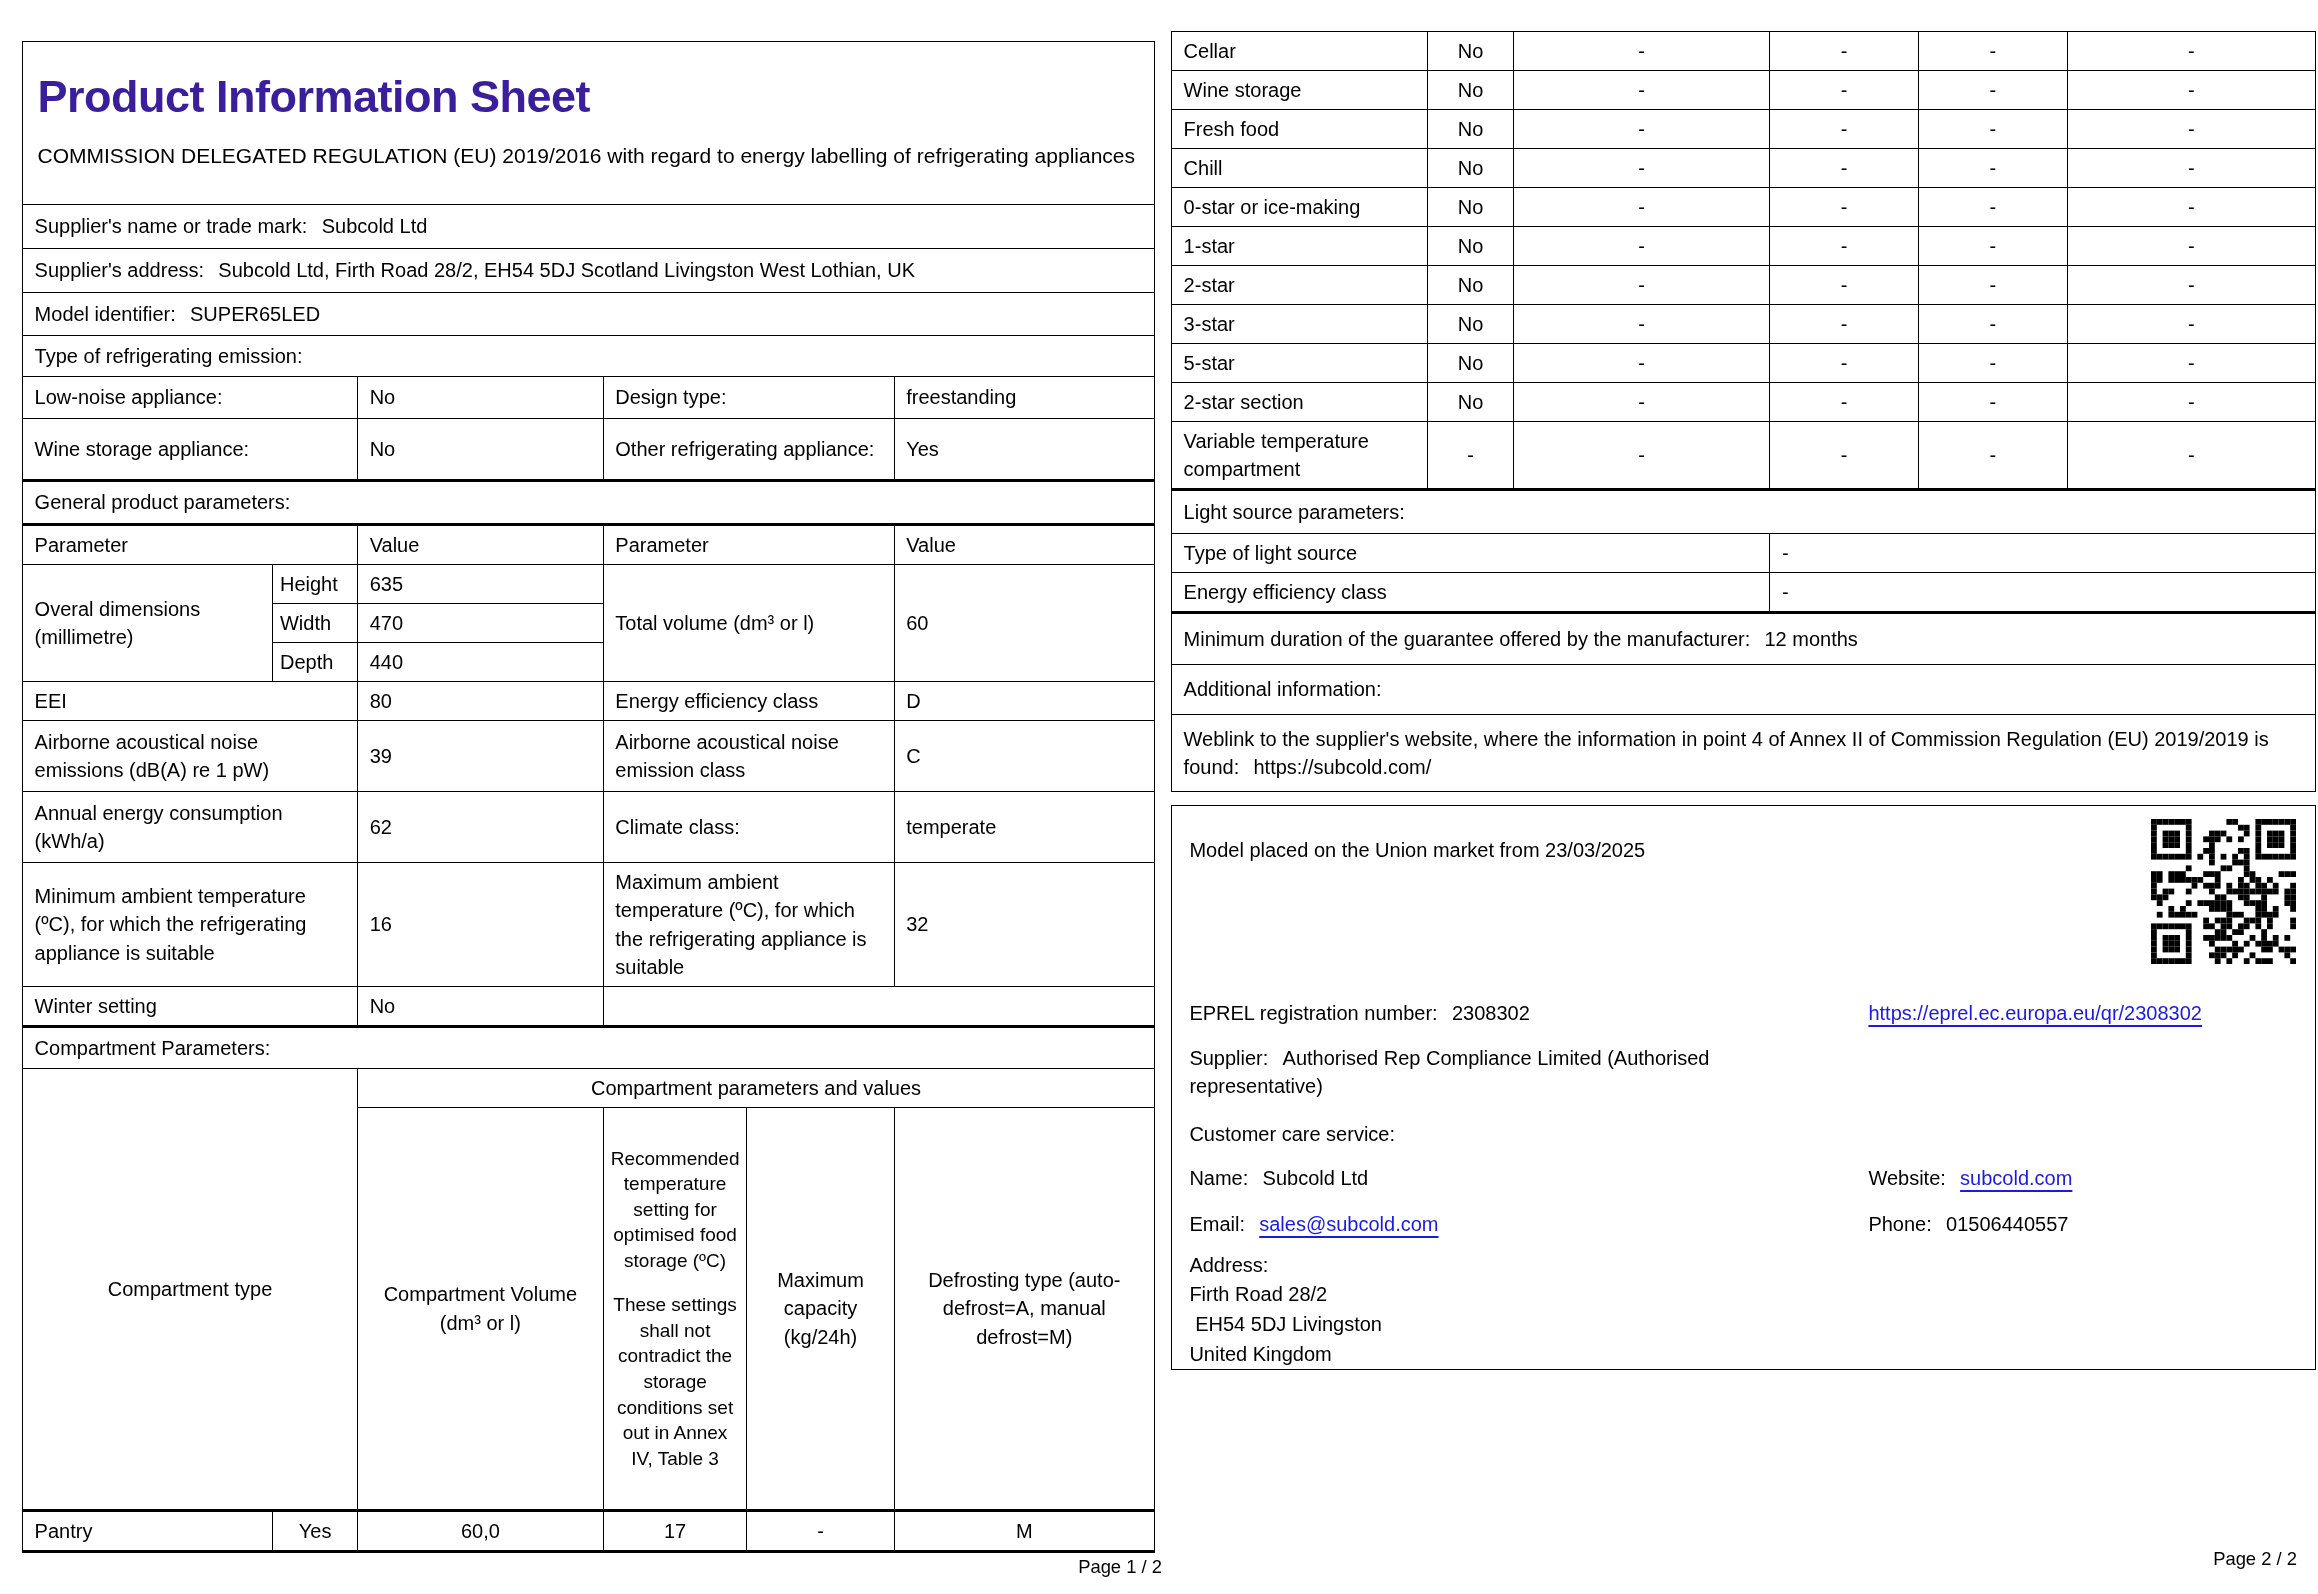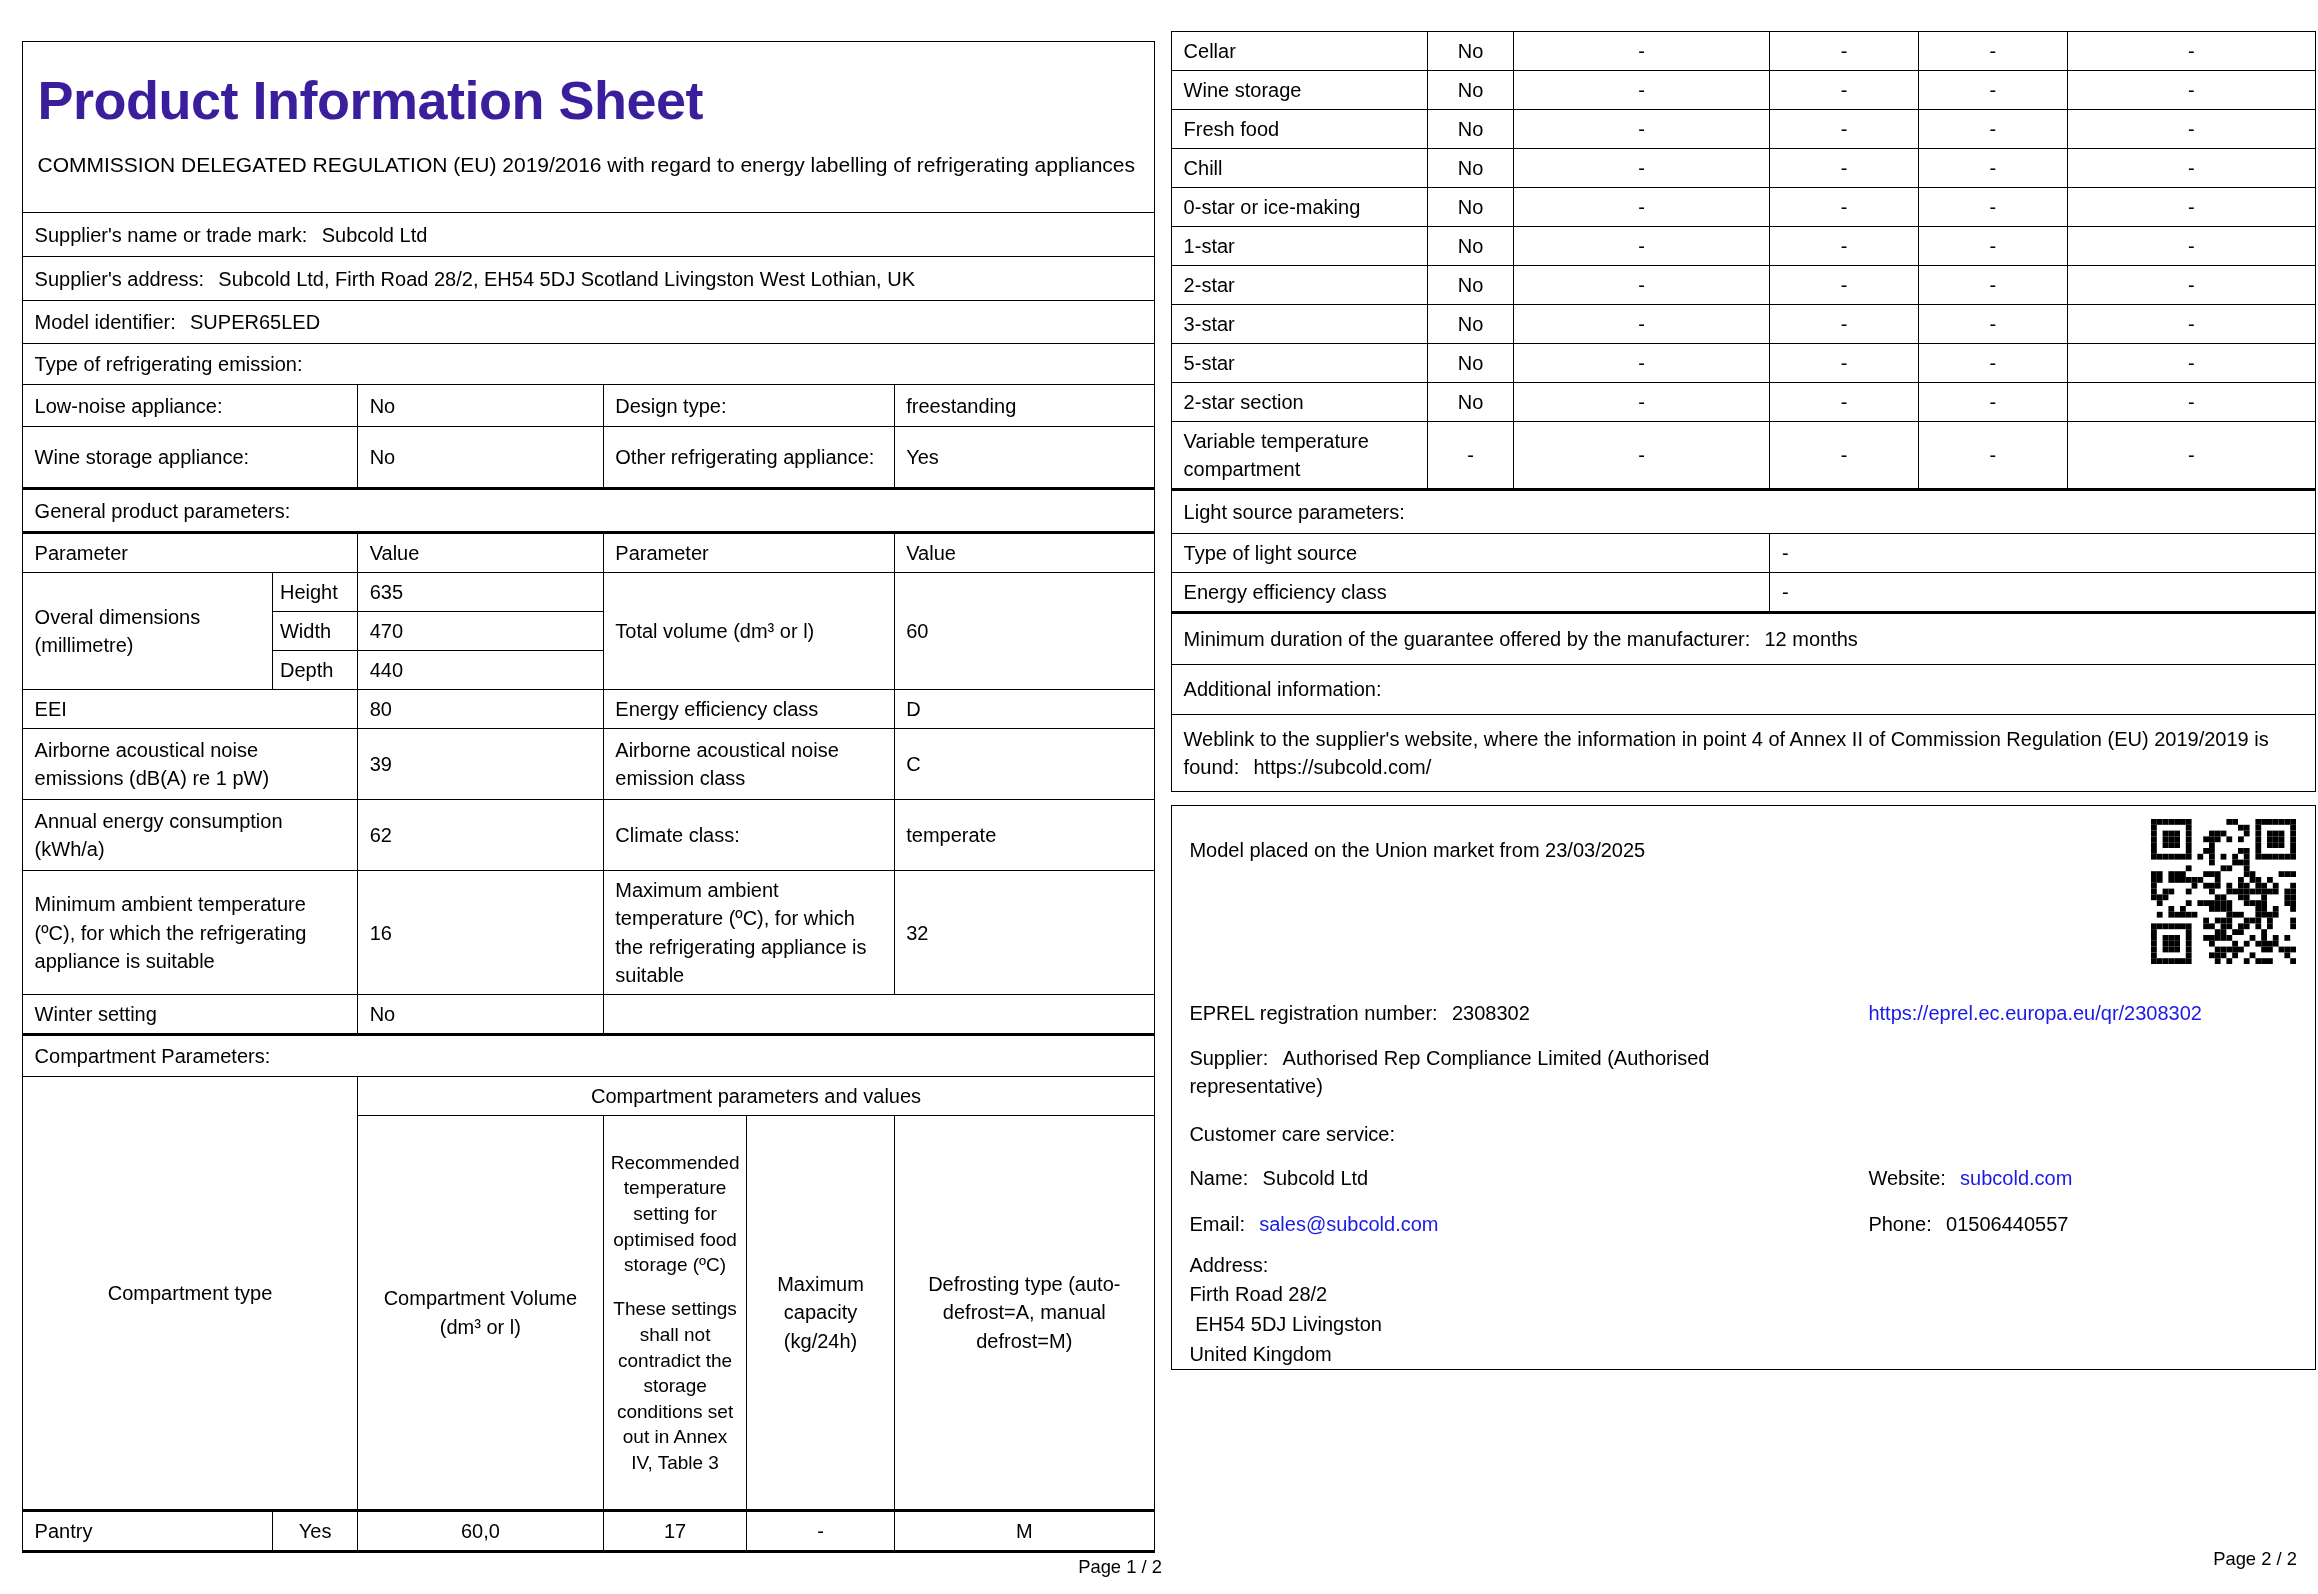--- a/index.html
+++ b/index.html
@@ -8,26 +8,26 @@
   #page1{left:22px;top:41px;width:1133px;height:1512px;}
   #page2{left:1171px;top:31px;width:1145px;}
   table{border-collapse:collapse;width:100%;table-layout:fixed;height:100%;}
   td{border:1.4px solid #000;padding:4.8px 11.6px;vertical-align:middle;overflow-wrap:break-word;}
   .b{font-weight:normal;}
   .center{text-align:center;}
   .gap{margin-left:8.7px;}
   .thick-top{border-top-width:3.4px;}
   .thick-bottom{border-bottom-width:3.4px;}
   #page1 .header-cell{padding:16.4px 14.5px 19.3px 14.5px;}
-  .doc-title{font-size:54px;font-weight:bold;color:#3B1E9B;letter-spacing:-0.5px;line-height:1.1;}
+  .doc-title{font-size:45px;font-weight:bold;color:#3B1E9B;letter-spacing:-0.5px;line-height:1.1;}
   .regulation{margin-top:20px;font-size:21px;line-height:1.45;}
   .temp-hdr{font-size:19px;line-height:1.35;}
   .temp-hdr .para2{display:block;margin-top:18.4px;}
   .comp-hdr{text-align:center;}
-  a,.link{color:#1A1AE6;text-underline-offset:4.8px;cursor:pointer;}
+  a,.link{color:#1A1AE6;text-decoration:underline;text-underline-offset:4.8px;cursor:pointer;}
   .footer{position:absolute;font-size:18.4px;}
   #footer1{top:1554px;left:1034px;width:128px;text-align:right;}
   #footer2{top:1546px;left:2169px;width:128px;text-align:right;}
   
   #infobox{position:relative;border:1.4px solid #000;margin-top:12.6px;height:563px;}
   .ib-row{position:absolute;left:17.4px;right:17.4px;}
   .rcol{position:absolute;left:679px;top:0;width:367px;}
   .lcol{display:inline-block;max-width:642px;vertical-align:top;}
   #qr{position:absolute;top:13.5px;right:19.3px;width:145px;height:145px;}
   .addr-line{line-height:1.5;}

